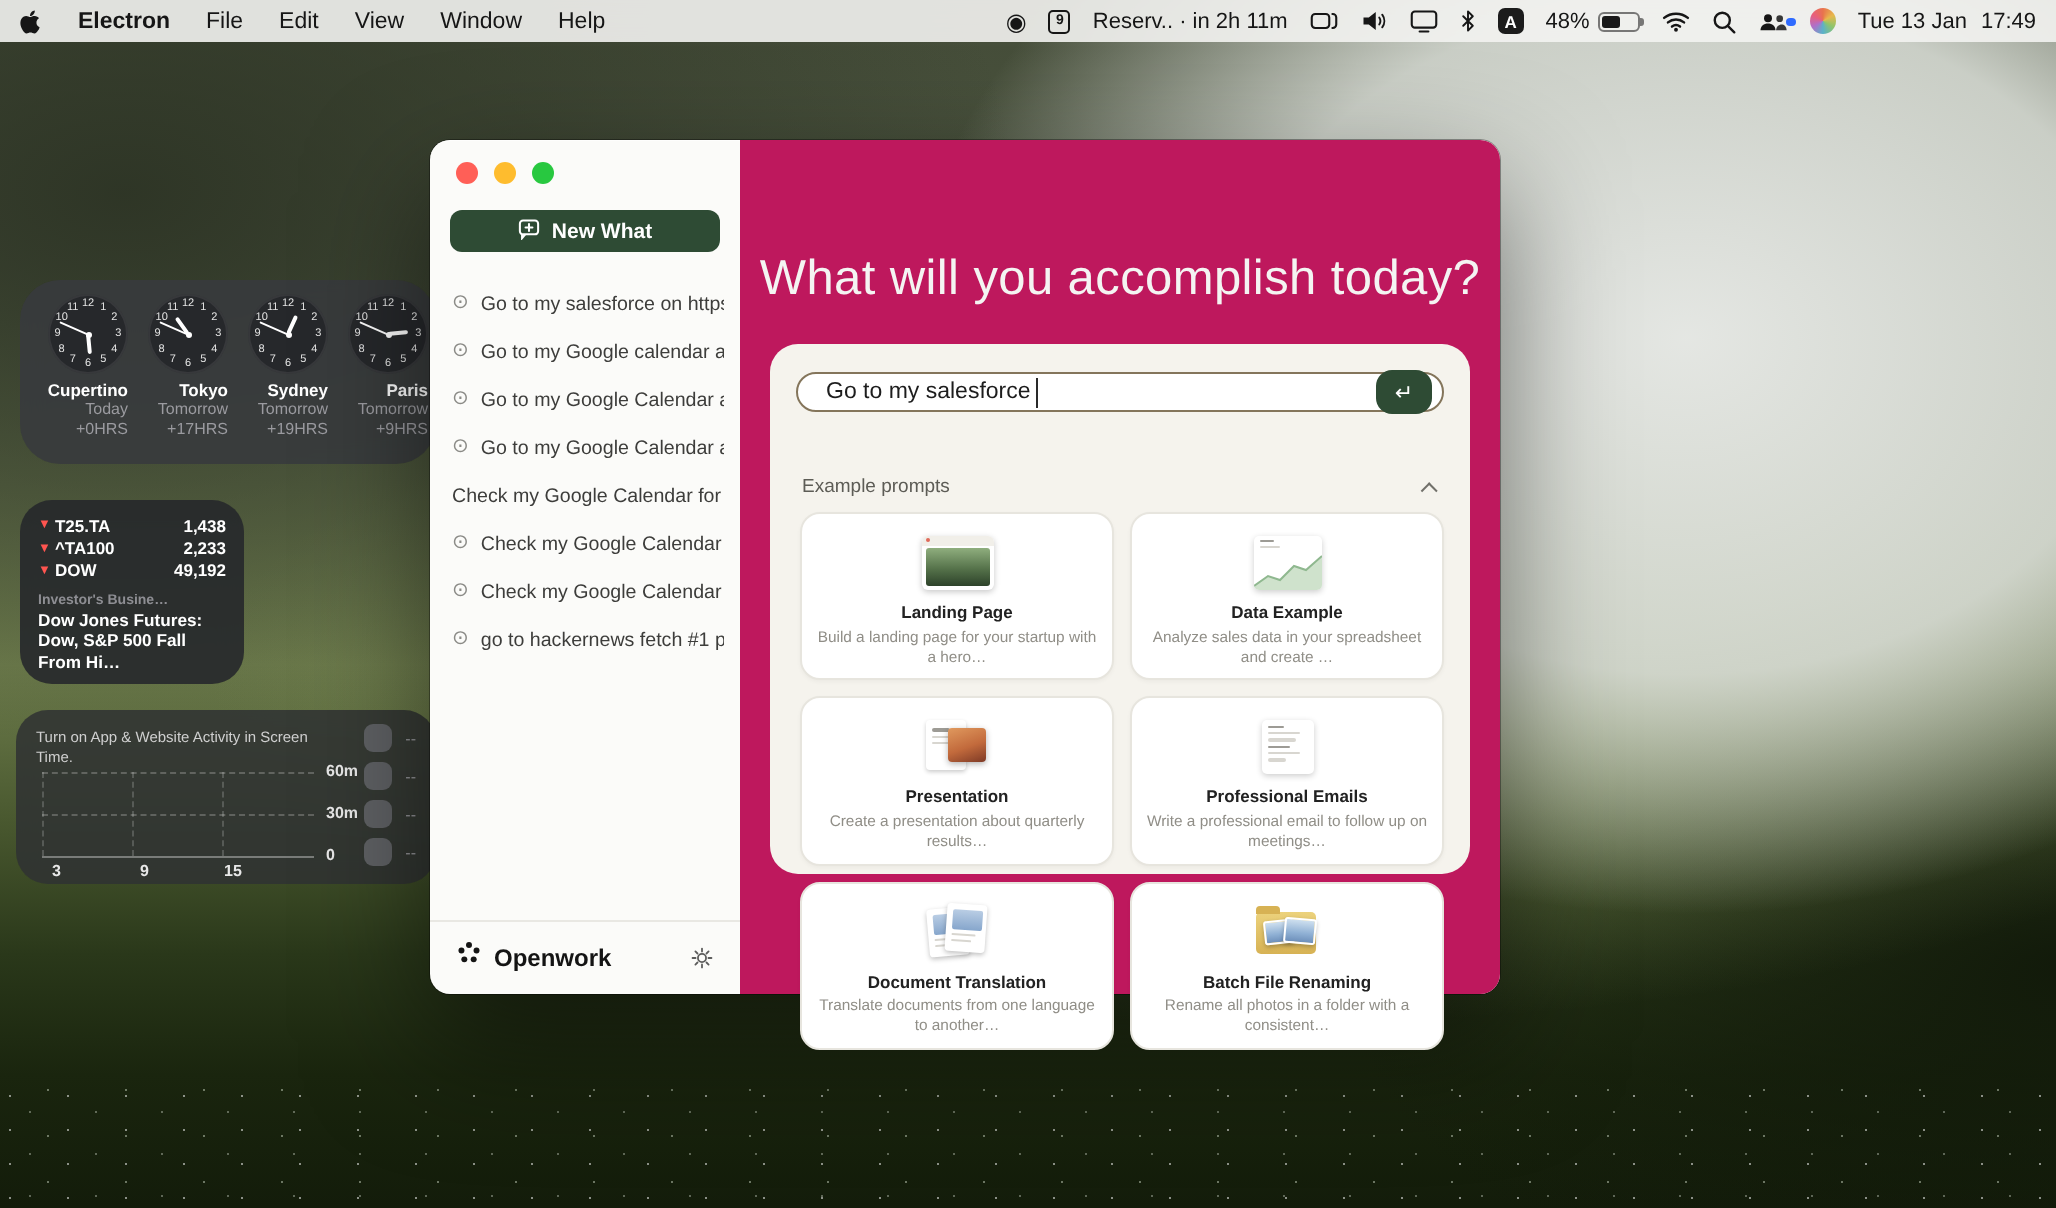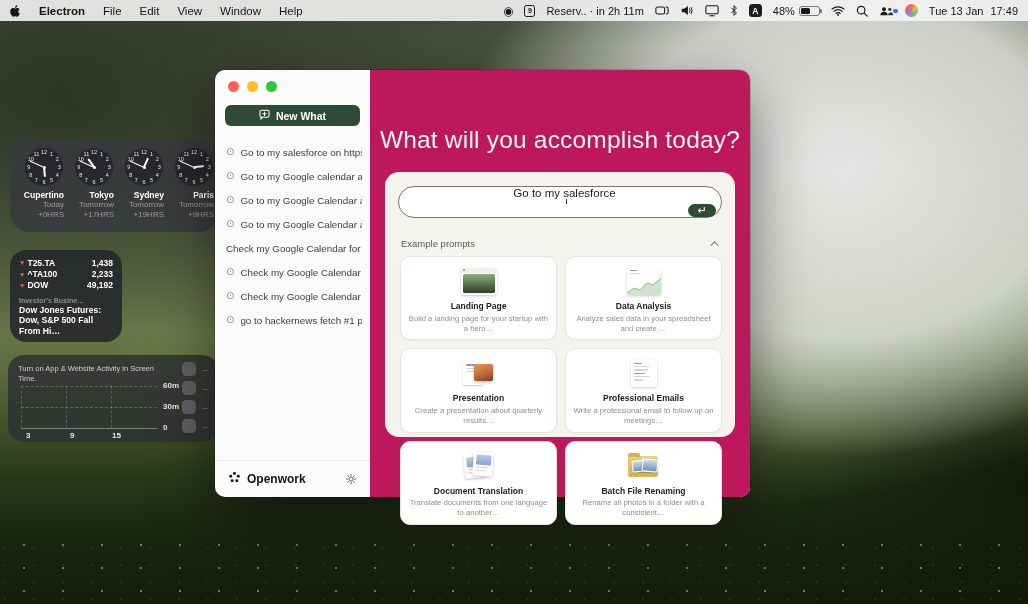--- a/index.html
+++ b/index.html
@@ -113,22 +113,22 @@
     padding:0 13px; gap:6px; }
   .brand-name { font-size:12px; font-weight:bold; color:#141414; }
   .gear-btn { margin-left:auto; display:flex; cursor:pointer; }
 
   .main-panel { position:absolute; left:155px; top:0; right:0; bottom:0; background:#be185d;
     border-radius:0 10px 10px 0; }
   .hero-heading { text-align:center; margin-top:56px; font-size:24.5px; font-weight:500;
     color:#f4f4f2; letter-spacing:.2px; }
   .prompt-panel { position:absolute; left:15px; right:15px; top:102px; height:265px;
     background:#f5f3ed; border-radius:14px; }
-  .input-box { position:absolute; left:13px; right:13px; top:14px; height:32px; background:#fff;
-    border:1.5px solid #84755b; border-radius:17px; display:flex; align-items:center; padding:0 5px 0 14px;flex-direction:column; }
+  .input-box { position:absolute; left:13px; right:13px; top:14px; height:20px; background:#fff;
+    border:1.5px solid #84755b; border-radius:17px; display:flex; align-items:center; padding:0 5px 0 14px; }
   .input-text { font-size:11.5px; color:#1d1d1d; }
   .caret { width:1px; height:15px; background:#2a2a2a; margin-left:3px; }
   .enter-btn { margin-left:auto; width:28px; height:22px; border-radius:8px; background:#2e4b34; border:none;
     color:#fff; font-size:11px; display:flex; align-items:center; justify-content:center; cursor:pointer; }
   .examples-header { position:absolute; top:66px; left:16px; right:16px; display:flex;
     justify-content:space-between; align-items:center; }
   .examples-label { font-size:9.5px; color:#5d5c56; }
   .chev-up { width:6px; height:6px; border-left:1.4px solid #71706a; border-top:1.4px solid #71706a;
     transform:rotate(45deg) translateY(2px); cursor:pointer; }
   .cards-grid { position:absolute; left:15px; right:13px; top:84px; bottom:5px;
@@ -508,21 +508,21 @@
               <div class="t-lines">
                   <i class="dark" style="width:7px"></i>
                   <i style="width:10px"></i>
                 </div>
               <svg class="t-chart-svg" width="34" height="18" viewBox="0 0 34 18">
                   <polygon points="0,16 7,11 13,13 20,6 26,8 34,1 34,18 0,18" fill="#cfe2cc"></polygon>
                   <polyline points="0,16 7,11 13,13 20,6 26,8 34,1" fill="none" stroke="#8fb88f" stroke-width="1"></polyline>
                 </svg>
             </div>
           </div>
-          <div class="card-title">Data Analysis</div>
+          <div class="card-title">Data Example</div>
           <div class="card-desc">Analyze sales data in your spreadsheet and create …</div>
         </div>
 
         <div class="card">
           <div class="thumb">
             <div class="t-pres">
               <div class="t-slide-back">
                   <div class="t-lines" style="padding-top:2px">
                     <i class="dark" style="width:9px"></i>
                     <i style="width:12px"></i>

